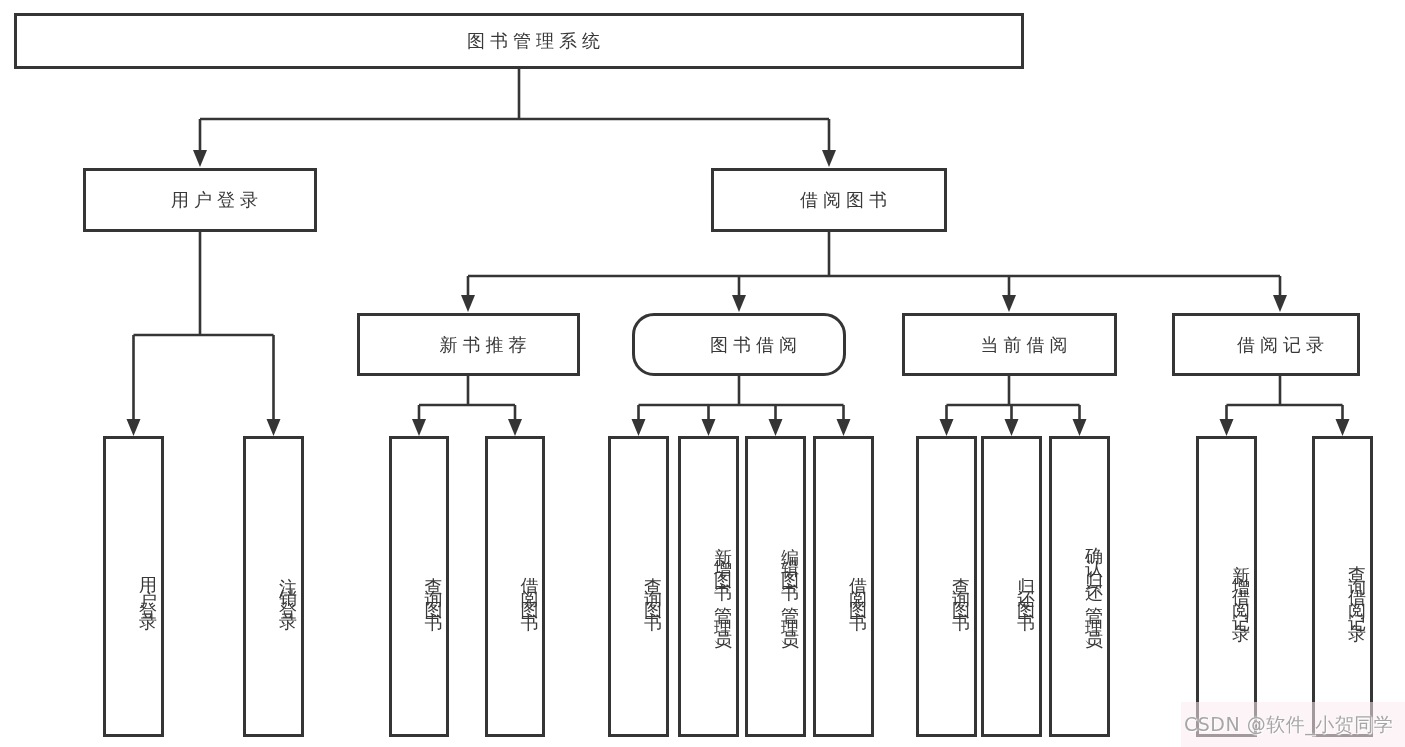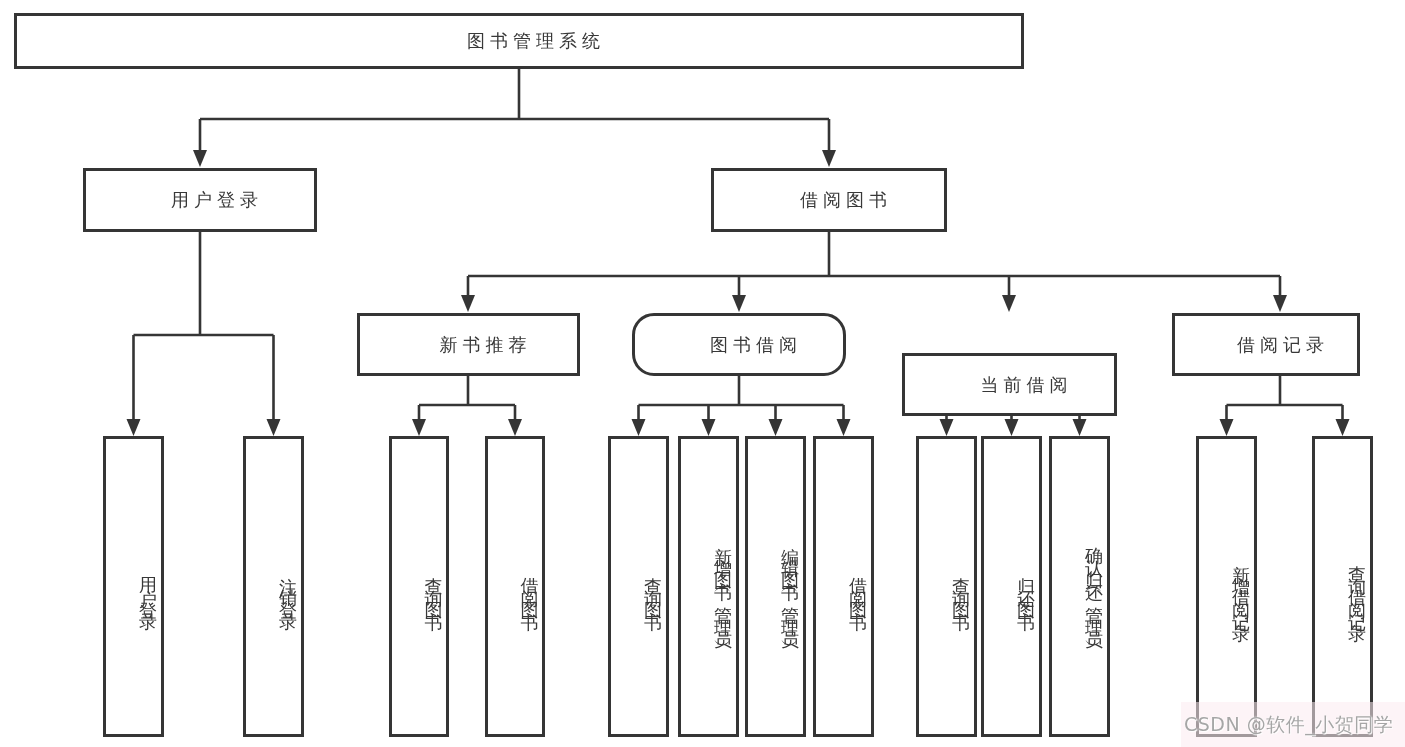--- a/index.html
+++ b/index.html
@@ -126,21 +126,21 @@
     <polygon points="1335.5,419 1349.5,419 1342.5,436"></polygon>
   </svg>
 
   <div class="node hbox" style="left:14px; top:13px; width:1010px; height:56px;">图书管理系统</div>
 
   <div class="node hbox" style="left:83px; top:168px; width:234px; height:64px;">用户登录</div>
   <div class="node hbox" style="left:711px; top:168px; width:236px; height:64px;">借阅图书</div>
 
   <div class="node hbox" style="left:357px; top:313px; width:223px; height:63px;text-align:right;">新书推荐</div>
   <div class="node hbox" style="left:632px; top:313px; width:214px; height:63px;border-radius:22px;">图书借阅</div>
-  <div class="node hbox" style="left:902px; top:313px; width:215px; height:63px;margin-top:40px;">当前借阅</div>
+  <div class="node hbox" style="left:902px; top:313px; width:215px; height:63px;">当前借阅</div>
   <div class="node hbox" style="left:1172px; top:313px; width:188px; height:63px;">借阅记录</div>
 
   <div class="node vbox" style="left:103px; width:61px;">用户登录</div>
   <div class="node vbox" style="left:243px; width:61px;">注销登录</div>
 
   <div class="node vbox" style="left:389px; width:60px;">查询图书</div>
   <div class="node vbox" style="left:485px; width:60px;">借阅图书</div>
 
   <div class="node vbox" style="left:608px; width:61px;">查询图书</div>
   <div class="node vbox" style="left:678px; width:61px;">新增图书（管理员）</div>

